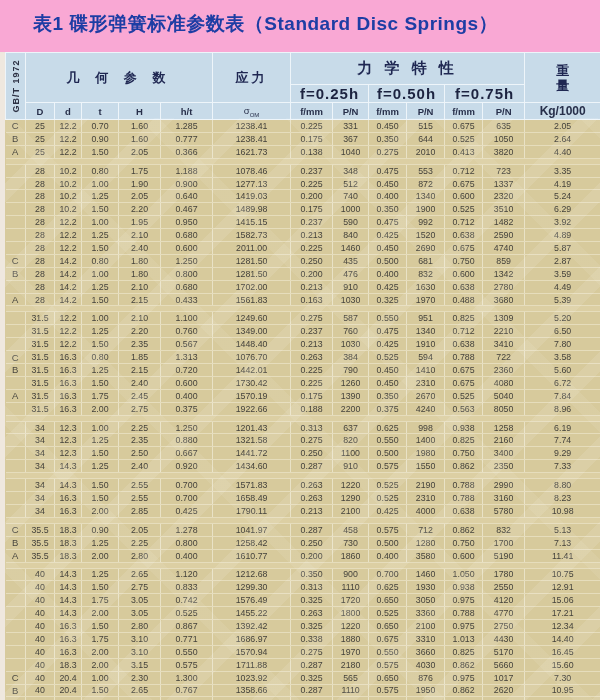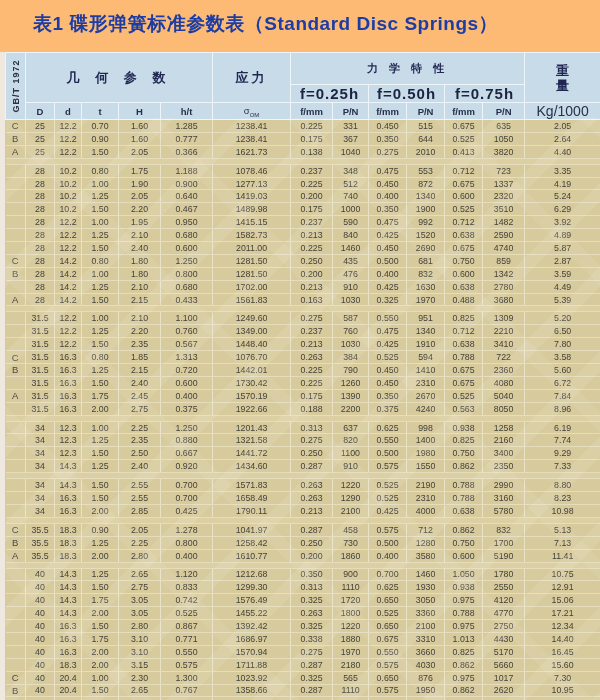--- a/index.html
+++ b/index.html
@@ -1,41 +1,41 @@
 <!DOCTYPE html>
 <html><head>
 <meta charset="utf-8">
 <style>
   html,body{margin:0;padding:0;}
   body{width:600px;height:700px;overflow:hidden;background:#f4f2ed;
        font-family:"Liberation Sans","DejaVu Sans",sans-serif;}
   .page{position:relative;width:600px;height:700px;background:#f4f2ed;}
-  .title-band{position:absolute;left:0;top:0;width:600px;height:52px;background:#fdba74;}
+  .title-band{position:absolute;left:0;top:0;width:600px;height:52px;background:#f9a8d4;}
   .page-title{position:absolute;left:33px;top:11px;font-size:19px;font-weight:bold;
               color:#1d3da4;letter-spacing:0.5px;white-space:nowrap;}
   .sheet{position:absolute;left:5px;top:52px;width:595px;height:648px;background:#d7ca9c;}
   .edge{position:absolute;left:0;top:52px;width:5px;height:648px;background:#efe8df;}
   table{border-collapse:collapse;table-layout:fixed;width:595px;}
   col.c0{width:20px}col.c1{width:29px}col.c2{width:27px}col.c3{width:37px}
   col.c4{width:42px}col.c5{width:52px}col.c6{width:78px}col.c7{width:42px}
   col.c8{width:36px}col.c9{width:38px}col.c10{width:38px}col.c11{width:38px}
   col.c12{width:42px}col.c13{width:76px}
   thead td{background:#c8dbe9;border:1px solid #eef5fa;text-align:center;vertical-align:middle;
            color:#1f2752;padding:0;}
   td.hd-std{position:relative;}
   .std-rot{position:absolute;left:50%;top:50%;transform:translate(-50%,-50%) rotate(-90deg);
            font-size:9px;color:#2c3144;letter-spacing:1px;white-space:nowrap;font-weight:bold;}
   .hd-big{font-size:13px;font-weight:bold;letter-spacing:6px;}
-  .hd-mech{font-size:11px;font-weight:bold;letter-spacing:4px;}
+  .hd-mech{font-size:15px;font-weight:bold;letter-spacing:4px;}
   .hd-weight{font-size:13px;font-weight:bold;line-height:15px;}
   .hd-defl{font-size:15px;font-weight:bold;letter-spacing:1px;height:17px;color:#1c2340;}
   .hd-col{font-size:9.5px;height:16px;color:#272f4a;font-weight:bold;}
   .hd-sigma{font-size:9.5px;color:#272f4a;}
   .hd-sigma sub{font-size:6px;}
-  .hd-unit{font-size:14px;color:#272f4a;font-weight:normal;}
+  .hd-unit{font-size:12px;color:#272f4a;font-weight:bold;}
   tbody td{background:#d7ca9c;height:11.9px;padding:0;text-align:center;font-size:8.8px;
            color:#44423c;border-right:1px solid #e9e2c6;border-bottom:1px solid #e6ddbc;
            overflow:hidden;white-space:nowrap;}
   tbody tr.sep td{background:#dccfa3;height:5px;border-bottom:1px solid #e6ddbc;}
   tbody td:first-child{font-size:9.5px;color:#4a4840;}
   .wm{position:absolute;left:5px;top:118px;width:595px;height:582px;pointer-events:none;
       background:
         repeating-linear-gradient(135deg,transparent 0 46px,rgba(255,255,255,0.10) 46px 60px),
         repeating-linear-gradient(45deg,transparent 0 90px,rgba(255,255,255,0.07) 90px 104px);}
 </style>

